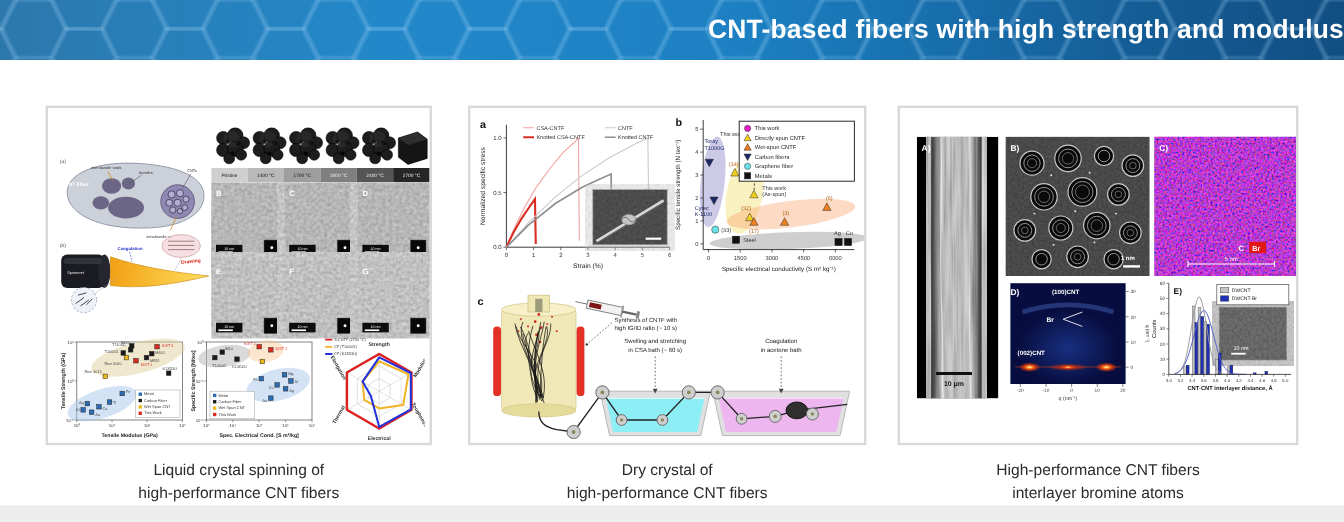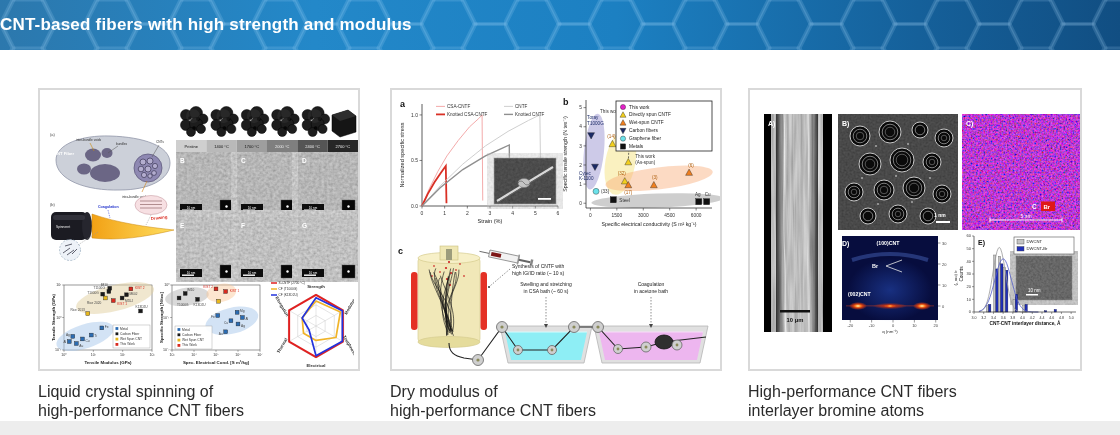--- a/index.html
+++ b/index.html
@@ -1,43 +1,43 @@
 <!DOCTYPE html>
 <html><head>
 <meta charset="utf-8">
 <style>
   html,body{margin:0;padding:0}
   body{width:1120px;height:435px;position:relative;background:#fff;
        font-family:"Liberation Sans",sans-serif;overflow:hidden}
   header{position:absolute;left:0;top:0;width:1120px;height:50px;
        background:linear-gradient(90deg,#2c78ad 0%,#2388c9 28%,#1c80c2 55%,#15609a 82%,#114e82 100%)}
   .hexbg{position:absolute;left:0;top:0}
-  h1{position:absolute;left:0;top:0;width:100%;margin:0;text-align:left;line-height:50px;
-     font-size:17px;font-weight:700;color:#fff;letter-spacing:.2px}
+  h1{position:absolute;left:0;top:0;width:100%;margin:0;text-align:right;line-height:50px;
+     font-size:22px;font-weight:700;color:#fff;letter-spacing:.2px}
   .card{position:absolute;top:88px;height:279px;background:#fff;border:2px solid #d9d9d9}
   #card-left{left:38px;width:318px}
   #card-middle{left:390px;width:328px}
   #card-right{left:748px;width:330px}
   .card svg{position:absolute}
   svg{font-family:"Liberation Sans",sans-serif}
   #schematic{left:8px;top:38px;width:128px;height:134px}
   #renders-strip{left:136px;top:16px;width:182px;height:46px}
   #sem-grid{left:136px;top:62px;width:182px;height:130px}
   #mini1{left:10px;top:190px;width:112px;height:88px}
   #mini2{left:118px;top:190px;width:112px;height:88px}
   #radar{left:230px;top:186px;width:84px;height:92px}
   #chart-a{left:4px;top:4px;width:172px;height:138px}
   #chart-b{left:168px;top:2px;width:160px;height:150px}
   #chart-c{left:2px;top:152px;width:324px;height:124px}
   #img-a{left:14px;top:24px;width:68px;height:218px}
   #img-b{left:88px;top:24px;width:120px;height:116px}
   #img-c{left:212px;top:24px;width:118px;height:116px}
   #img-d{left:88px;top:142px;width:120px;height:103px}
   #chart-e{left:208px;top:138px;width:122px;height:108px}
-  .caption{position:absolute;top:382px;text-align:left;font-size:16px;color:#2b2b2b;line-height:19px}
+  .caption{position:absolute;top:382px;text-align:center;font-size:13px;color:#2b2b2b;line-height:19px}
   #cap-left{left:38px;width:322px}
   #cap-middle{left:390px;width:332px}
   #cap-right{left:748px;width:334px}
   .footer{position:absolute;left:0;top:421px;width:1120px;height:14px;background:#ededed}
   .t3{font-size:3.2px;fill:#333}
   .t3w{font-size:3.3px;fill:#f0f0f0}
   .t3b{font-size:3.6px;fill:#2233cc;font-weight:700}
   .t4{font-size:4px;fill:#444}
   .t4w{font-size:4.2px;fill:#fff;font-weight:700}
   .t4r{font-size:4.2px;fill:#d92b20;font-weight:700}
@@ -933,21 +933,21 @@
         <text x="68.5" y="22" font-size="4.2" fill="#222" text-anchor="start">DWCNT-Br</text>
         <text x="20" y="17" font-size="7" fill="#111" text-anchor="start" font-weight="bold">E)</text>
       </svg>
   </section>
 
   <div class="caption" id="cap-left">
     <span>Liquid crystal spinning of</span><br>
     <span>high-performance CNT fibers</span>
   </div>
   <div class="caption" id="cap-middle">
-    <span>Dry modulus of</span><br>
+    <span>Dry crystal of</span><br>
     <span>high-performance CNT fibers</span>
   </div>
   <div class="caption" id="cap-right">
     <span>High-performance CNT fibers</span><br>
     <span>interlayer bromine atoms</span>
   </div>
   <div class="footer"></div>
 </main>
 
 </body></html>

